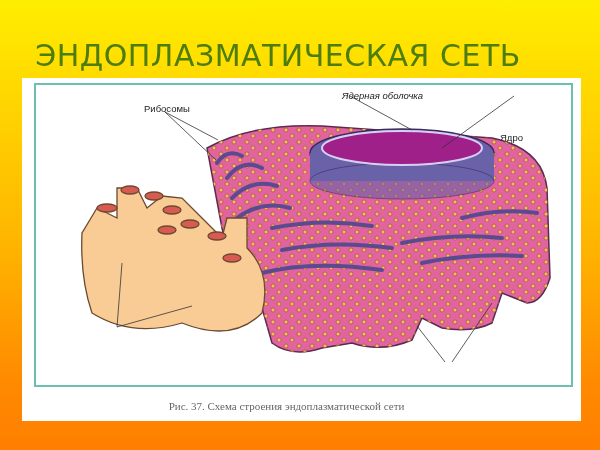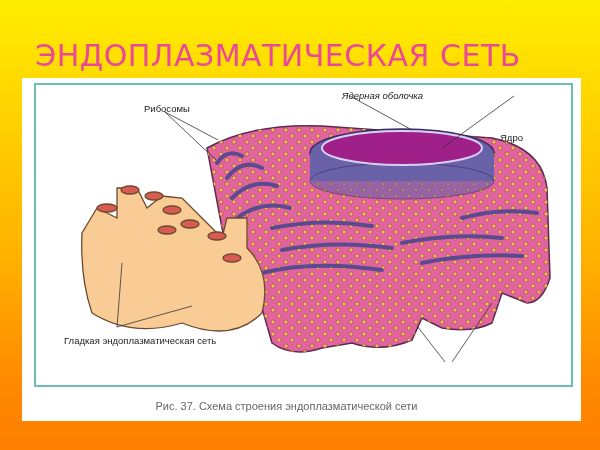--- a/index.html
+++ b/index.html
@@ -3,38 +3,38 @@
 <meta charset="utf-8">
 <style>
   html, body { margin:0; padding:0; }
   body {
     width:600px; height:450px; overflow:hidden; position:relative;
     background: linear-gradient(180deg, #ffee00 0%, #ffd800 20%, #ffb400 55%, #ff8a00 85%, #ff7f00 100%);
     font-family: "Liberation Sans", sans-serif;
   }
   .slide-title {
     position:absolute; left:0; top:38px; width:556px; text-align:center;
-    font-family: "DejaVu Sans", sans-serif; font-size:30px; color:#ec4899;
+    font-family: "DejaVu Sans", sans-serif; font-size:30px; color:#4d7c0f;
     letter-spacing:0.5px; font-weight:normal;
   }
   .panel {
     position:absolute; left:22px; top:78px; width:559px; height:343px;
     background:#fff;
   }
   .frame {
     position:absolute; left:12px; top:5px; width:539px; height:304px;
     border:2px solid #6cbfb2; box-sizing:border-box; background:#fff;
   }
   .label {
     position:absolute; font-size:9.5px; color:#222; white-space:nowrap;
     font-family: "Liberation Sans", sans-serif;
   }
   .caption {
     position:absolute; left:0; top:322px; width:529px; text-align:center;
-    font-family: Liberation Sans, sans-serif; font-size:11px; color:#666;
+    font-family: Liberation Serif, serif; font-size:11px; color:#666;
   }
   svg.diagram { position:absolute; left:0; top:0; }
 </style>
 </head>
 <body>
 
 <div class="slide-title">ЭНДОПЛАЗМАТИЧЕСКАЯ СЕТЬ</div>
 
 <div class="panel">
   <div class="frame"></div>
@@ -94,16 +94,15 @@
       <line x1="95" y1="249" x2="100" y2="185"></line>
       <line x1="95" y1="249" x2="170" y2="228"></line>
       <line x1="423" y1="284" x2="395" y2="248"></line>
       <line x1="430" y1="284" x2="470" y2="225"></line>
     </g>
   </svg>
 
   <div class="label" style="left:122px;top:25px;">Рибосомы</div>
   <div class="label" style="left:320px;top:12px;font-style:italic;">Ядерная оболочка</div>
   <div class="label" style="left:478px;top:12px;margin-top:42px;">Ядро</div>
-  <div class="label" style="left:42px;top:257px;">Гладкая эндоплазматическая сеть</div>
 
   <div class="caption">Рис. 37. Схема строения эндоплазматической сети</div>
 </div>
 
 </body></html>

